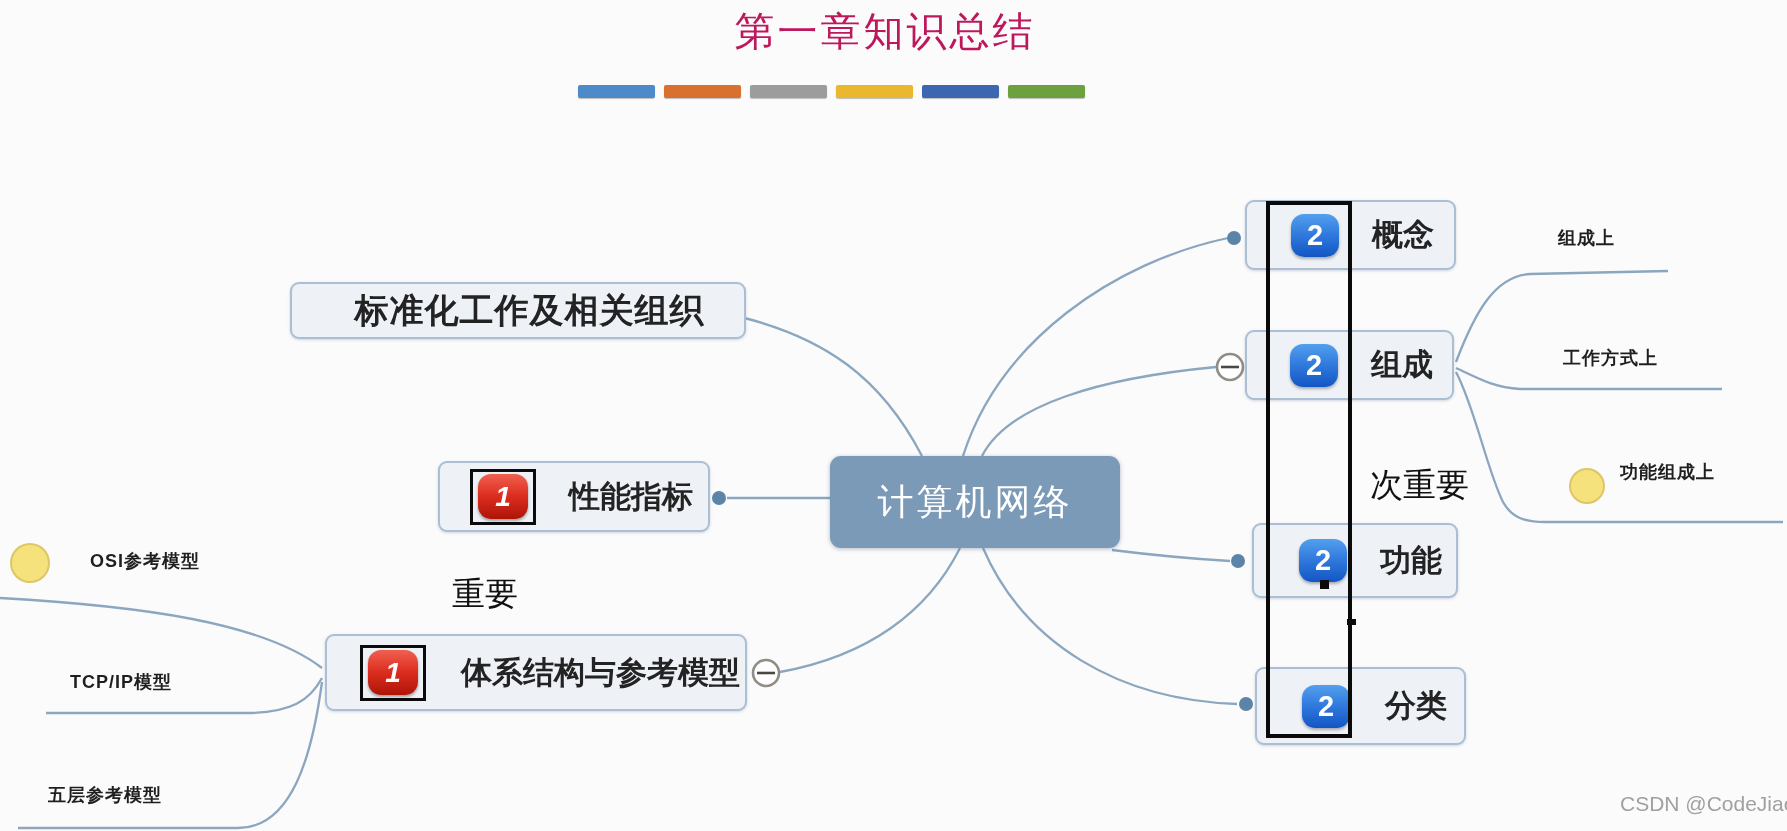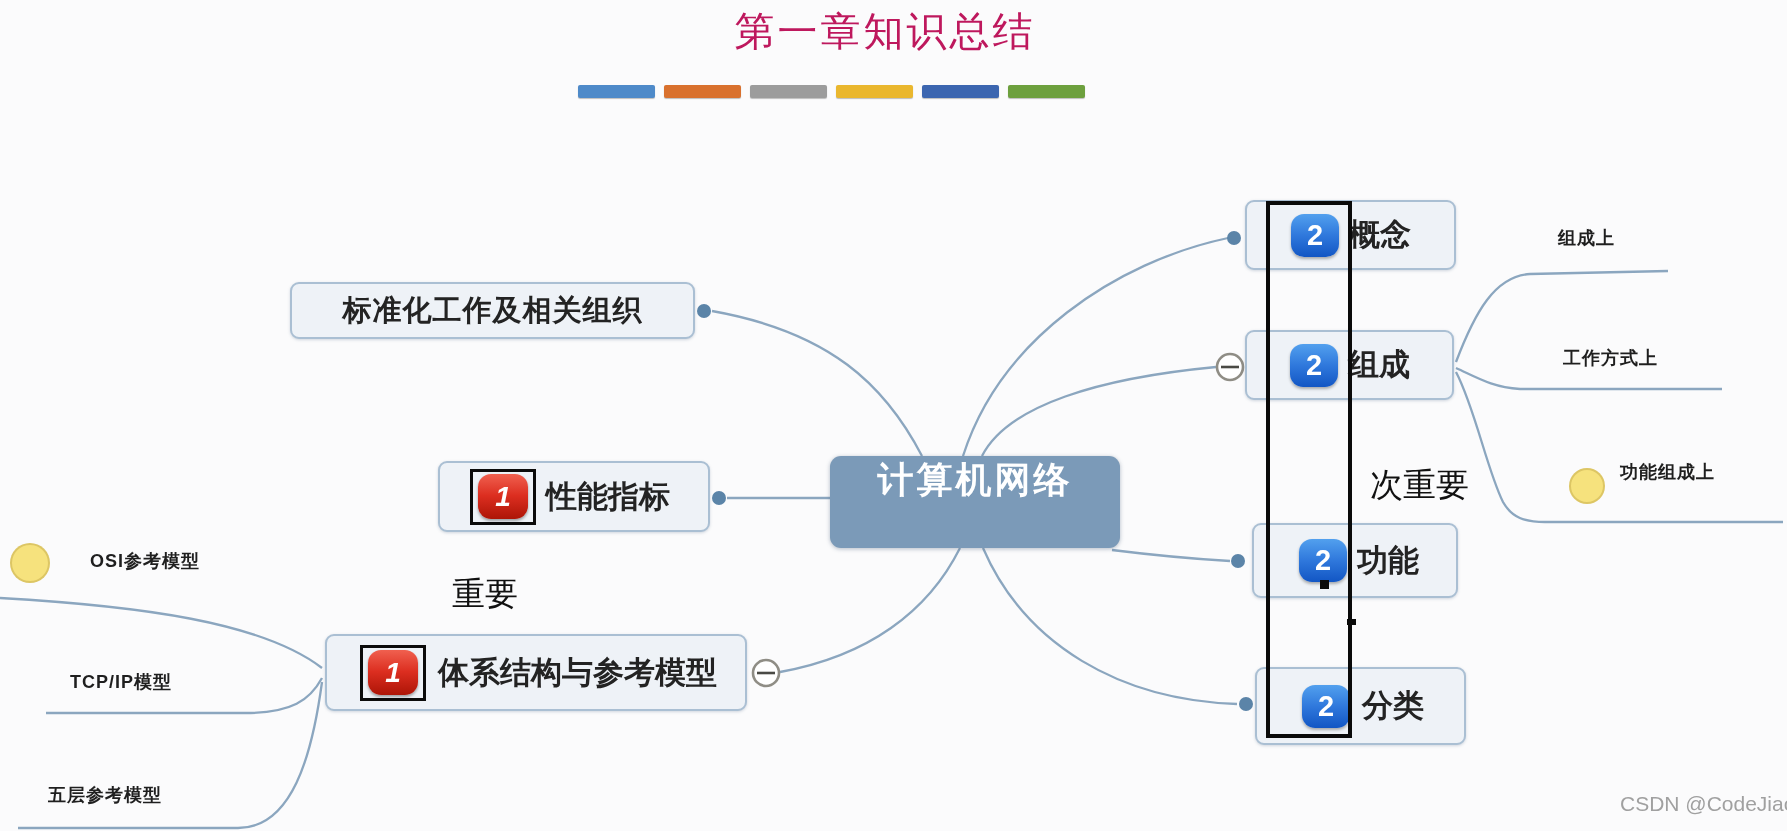--- a/index.html
+++ b/index.html
@@ -21,24 +21,24 @@
   .dot{fill:#5b84a8;}
   .collapse-circle{fill:#ffffff;stroke:#8f8d85;stroke-width:2.6px;}
   .collapse-minus{stroke:#4a4a45;stroke-width:2.6px;}
   
   .node{
     position:absolute;z-index:2;display:flex;align-items:center;
     background:#eef2f7;border:2px solid #aabfd3;border-radius:9px;
     box-shadow:0 1px 3px rgba(110,130,155,.3);
     color:#232323;font-weight:bold;box-sizing:border-box;
   }
-  .node .lbl{white-space:nowrap;}
+  .node .lbl{white-space:nowrap;padding-left:23px;}
   .center-node{
-    position:absolute;z-index:2;display:flex;justify-content:center;
-    background:#7b9ab8;border-radius:11px;color:#ffffff;font-weight:bold;
+    position:absolute;z-index:2;display:flex;align-items:center;justify-content:center;
+    background:#7b9ab8;border-radius:11px;color:#ffffff;font-weight:normal;
     font-size:36px;letter-spacing:3px;box-shadow:0 1px 4px rgba(90,110,135,.45);
   }
   
   .red-badge-frame{
     width:66px;height:56px;border:3px solid #0b0b0b;box-sizing:border-box;
     display:flex;align-items:center;justify-content:center;background:transparent;flex:0 0 auto;
   }
   .red-badge{
     width:50px;height:45px;border-radius:13px;
     background:linear-gradient(180deg,#f0604f 0%,#dc2e20 48%,#ad1507 100%);
@@ -116,21 +116,21 @@
     <g>
       <circle class="collapse-circle" cx="1230" cy="367" r="13"></circle>
       <line class="collapse-minus" x1="1221" y1="367" x2="1239" y2="367"></line>
     </g>
   </svg>
 
   <div class="center-node" style="left:830px;top:456px;width:290px;height:92px;">
     <span class="lbl">计算机网络</span>
   </div>
 
-  <div class="node" style="left:290px;top:282px;width:405px;height:57px;justify-content:center;font-size:29px;letter-spacing:1px;">
+  <div class="node" style="left:290px;top:282px;width:456px;height:57px;justify-content:center;font-size:34px;letter-spacing:1px;">
     <span class="lbl">标准化工作及相关组织</span>
   </div>
 
   <div class="node" style="left:438px;top:461px;width:272px;height:71px;padding-left:30px;gap:10px;font-size:31px;">
     <span class="red-badge-frame">
       <span class="red-badge">1</span>
     </span>
     <span class="lbl">性能指标</span>
   </div>
 

